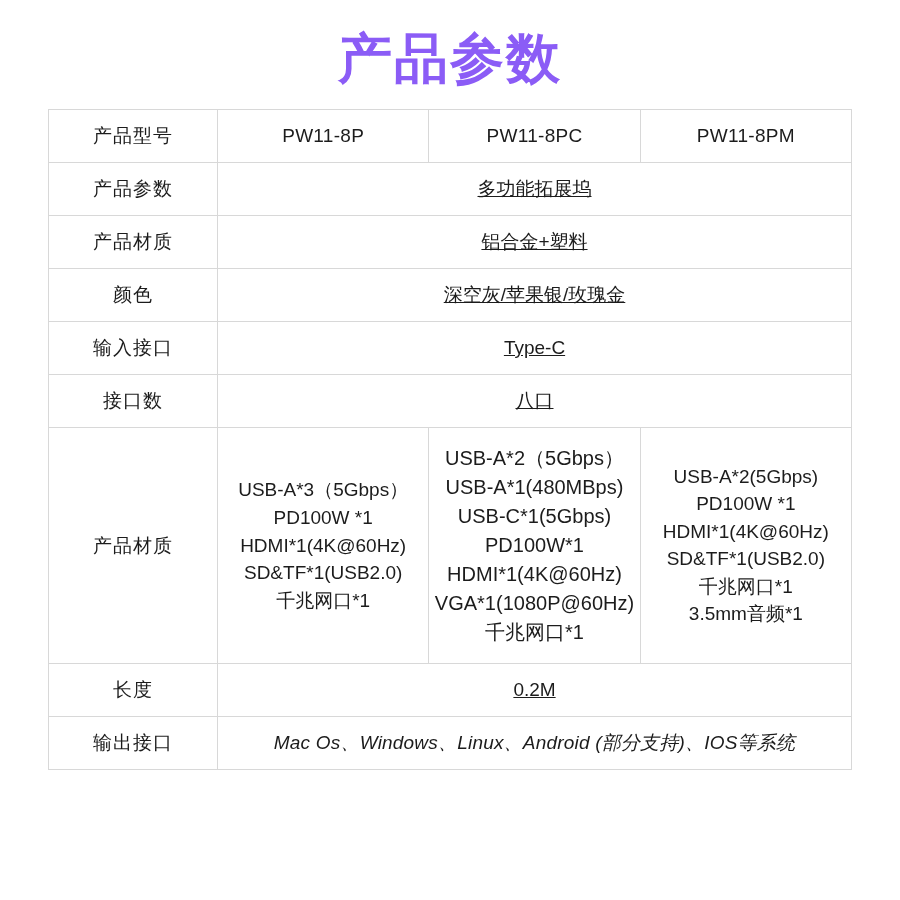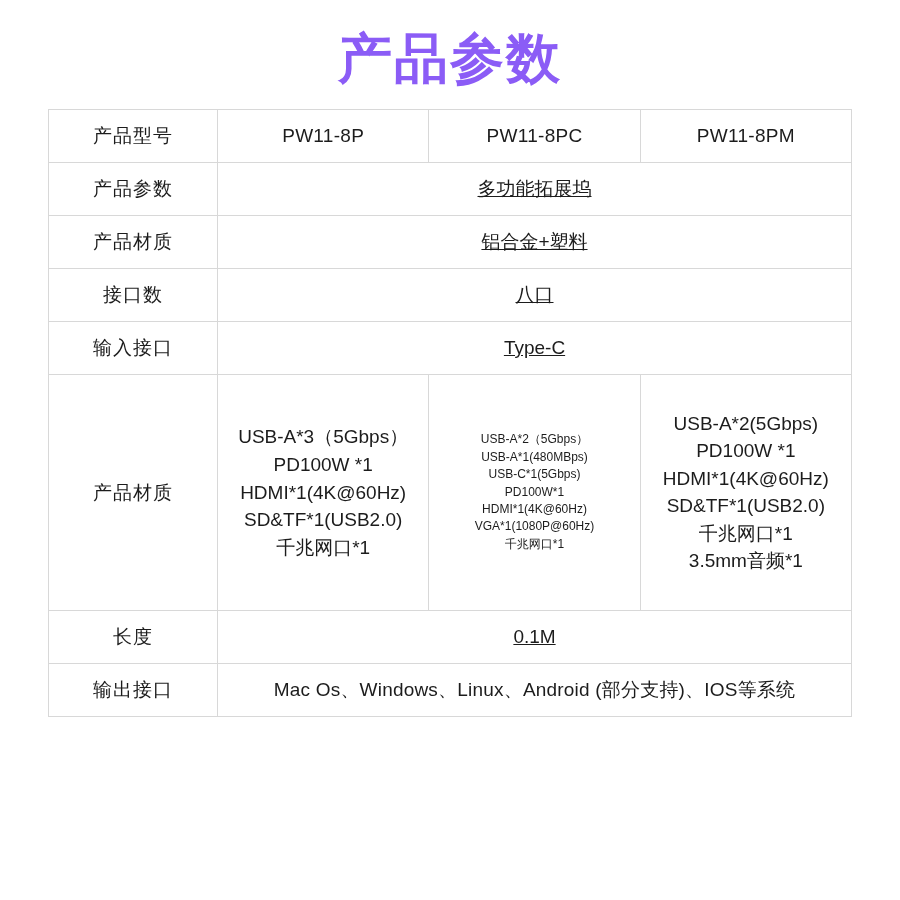--- a/index.html
+++ b/index.html
@@ -64,25 +64,26 @@
   .row-ports td {
     height: 215px;
     padding: 8px 6px;
   }
   .ports-cell {
     font-size: 17px;
     line-height: 1.62;
     white-space: pre-line;
   }
   .ports-cell.mid {
-    font-size: 12px;
+    font-size: 20px;
   }
   td.support {
     font-size: 19px;
     letter-spacing: 0.2px;
+    font-style: italic;
   }
   .center-span {
     font-size: 20px;
     text-decoration: underline;
   }
 </style>
 </head>
 <body>
 
 <div class="page">
@@ -103,29 +104,33 @@
         <tr class="row-h">
           <td class="label">产品参数</td>
           <td class="center-span" colspan="3">多功能拓展坞</td>
         </tr>
 
         <tr class="row-h">
           <td class="label">产品材质</td>
           <td class="center-span" colspan="3">铝合金+塑料</td>
         </tr>
 
-
         <tr class="row-h">
-          <td class="label">接口数</td>
-          <td class="center-span" colspan="3">八口</td>
+          <td class="label">颜色</td>
+          <td class="center-span" colspan="3">深空灰/苹果银/玫瑰金</td>
         </tr>
 
         <tr class="row-h">
           <td class="label">输入接口</td>
           <td class="center-span" colspan="3">Type-C</td>
+        </tr>
+
+        <tr class="row-h">
+          <td class="label">接口数</td>
+          <td class="center-span" colspan="3">八口</td>
         </tr>
 
         <tr class="row-ports">
           <td class="label">产品材质</td>
           <td class="ports-cell">USB-A*3（5Gbps）
 PD100W *1
 HDMI*1(4K@60Hz)
 SD&amp;TF*1(USB2.0)
 千兆网口*1</td>
           <td class="ports-cell mid">USB-A*2（5Gbps）
@@ -139,21 +144,21 @@
 PD100W *1
 HDMI*1(4K@60Hz)
 SD&amp;TF*1(USB2.0)
 千兆网口*1
 3.5mm音频*1</td>
         </tr>
 
 
         <tr class="row-h">
           <td class="label">长度</td>
-          <td class="center-span" colspan="3">0.1M</td>
+          <td class="center-span" colspan="3">0.2M</td>
         </tr>
 
         <tr class="row-h">
           <td class="label">输出接口</td>
           <td class="support" colspan="3">Mac Os、Windows、Linux、Android (部分支持)、IOS等系统</td>
         </tr>
 
       </tbody>
     </table>
   </div>

